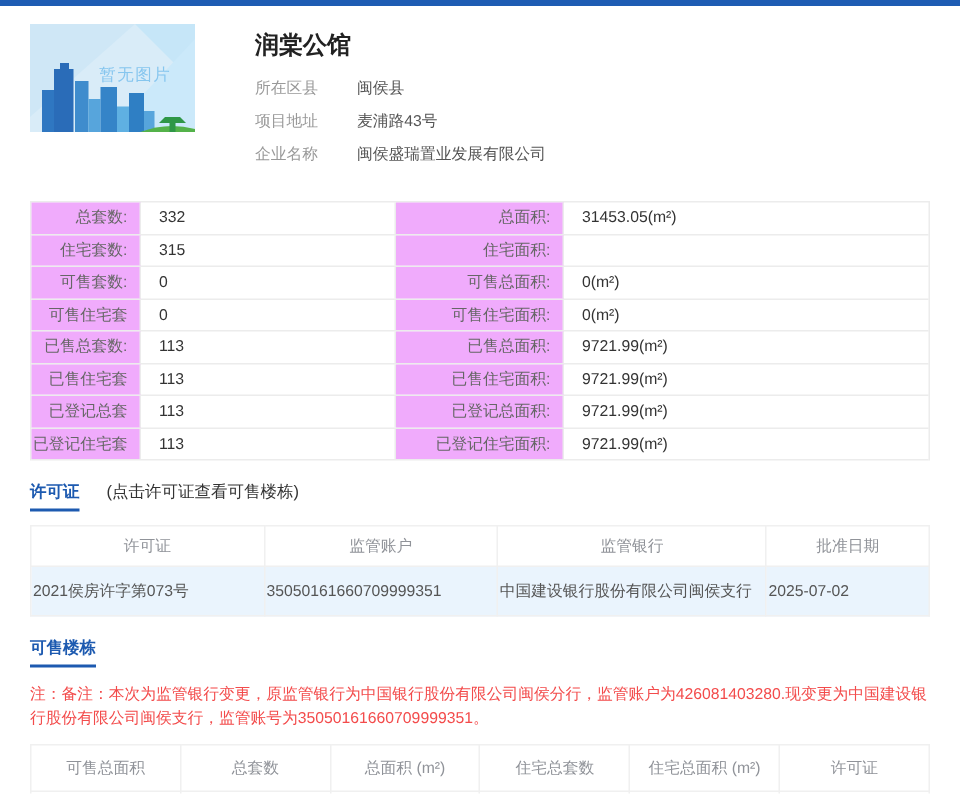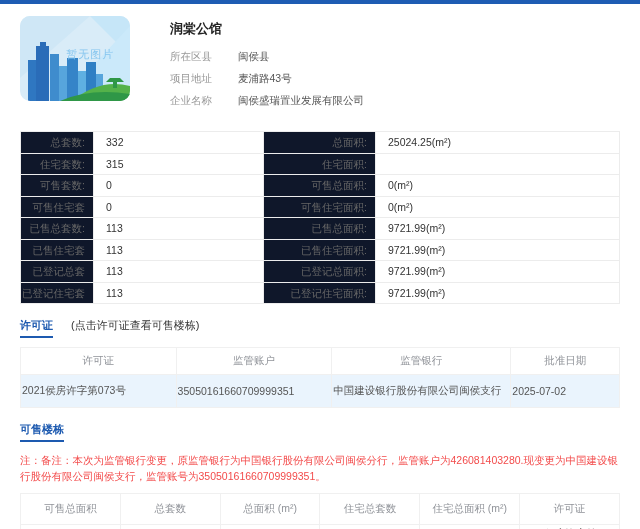--- a/index.html
+++ b/index.html
@@ -6,40 +6,40 @@
   body{
     width:640px;height:529px;overflow:hidden;background:#fff;
     font-family:"Liberation Sans","DejaVu Sans",sans-serif;
     color:#333;-webkit-font-smoothing:antialiased;
   }
   .topbar{height:4px;background:var(--topbar,#1e5cb3);}
   .container{padding:0 20px;}
 
   
   .header{display:flex;margin-top:12px;}
-  .thumb{width:110px;height:85px;position:relative;flex:none;overflow:hidden;border-radius:10px;}
+  .thumb{width:110px;height:72px;position:relative;flex:none;overflow:hidden;}
   .thumb svg{display:block;width:110px;height:85px;}
   .watermark{
     position:absolute;left:42%;top:36%;white-space:nowrap;
     color:#7ec2ee;font-size:11px;letter-spacing:1px;opacity:.9;
   }
   .header-info{margin-left:40px;padding-top:2px;}
-  .proj-title{font-size:13px;font-weight:bold;color:#222;margin:2px 0 13px;}
+  .proj-title{font-size:16px;font-weight:bold;color:#222;margin:2px 0 13px;}
   .info-row{display:flex;font-size:10.5px;margin-bottom:10.5px;line-height:1.1;}
   .info-label{width:52px;color:#999;margin-right:16px;flex:none;}
   .info-value{color:#555;}
 
   
   .stats{margin-top:14px;border:1px solid #ececec;border-bottom:none;}
   .stats-row{
     display:grid;grid-template-columns:73px 170px 112px 1fr;
     border-bottom:1px solid #ececec;height:20.5px;line-height:20.5px;font-size:10.5px;
   }
   .stat-label{
-    background:#0f172a;text-align:right;padding-right:8px;color:#666;
+    background:#f0abfc;text-align:right;padding-right:8px;color:#666;
     border-right:1px solid #ececec;overflow:hidden;
   }
   .stat-value{padding-left:12px;color:#333;}
   .stat-value.mid{border-right:1px solid #ececec;}
 
   
   .section-head{margin-top:16px;font-size:11px;line-height:1;}
   .section-title{
     color:var(--accent,#1d5ab0);font-weight:bold;display:inline-block;
     padding-bottom:5px;border-bottom:2px solid var(--accent,#1d5ab0);
@@ -114,21 +114,21 @@
         <span class="info-value">闽侯盛瑞置业发展有限公司</span>
       </div>
     </div>
   </div>
 
   <div class="stats">
     <div class="stats-row">
       <div class="stat-label">总套数:</div>
       <div class="stat-value mid">332</div>
       <div class="stat-label">总面积:</div>
-      <div class="stat-value">25024.25(m²)</div>
+      <div class="stat-value">31453.05(m²)</div>
     </div>
     <div class="stats-row">
       <div class="stat-label">住宅套数:</div>
       <div class="stat-value mid">315</div>
       <div class="stat-label">住宅面积:</div>
     </div>
     <div class="stats-row">
       <div class="stat-label">可售套数:</div>
       <div class="stat-value mid">0</div>
       <div class="stat-label">可售总面积:</div>

